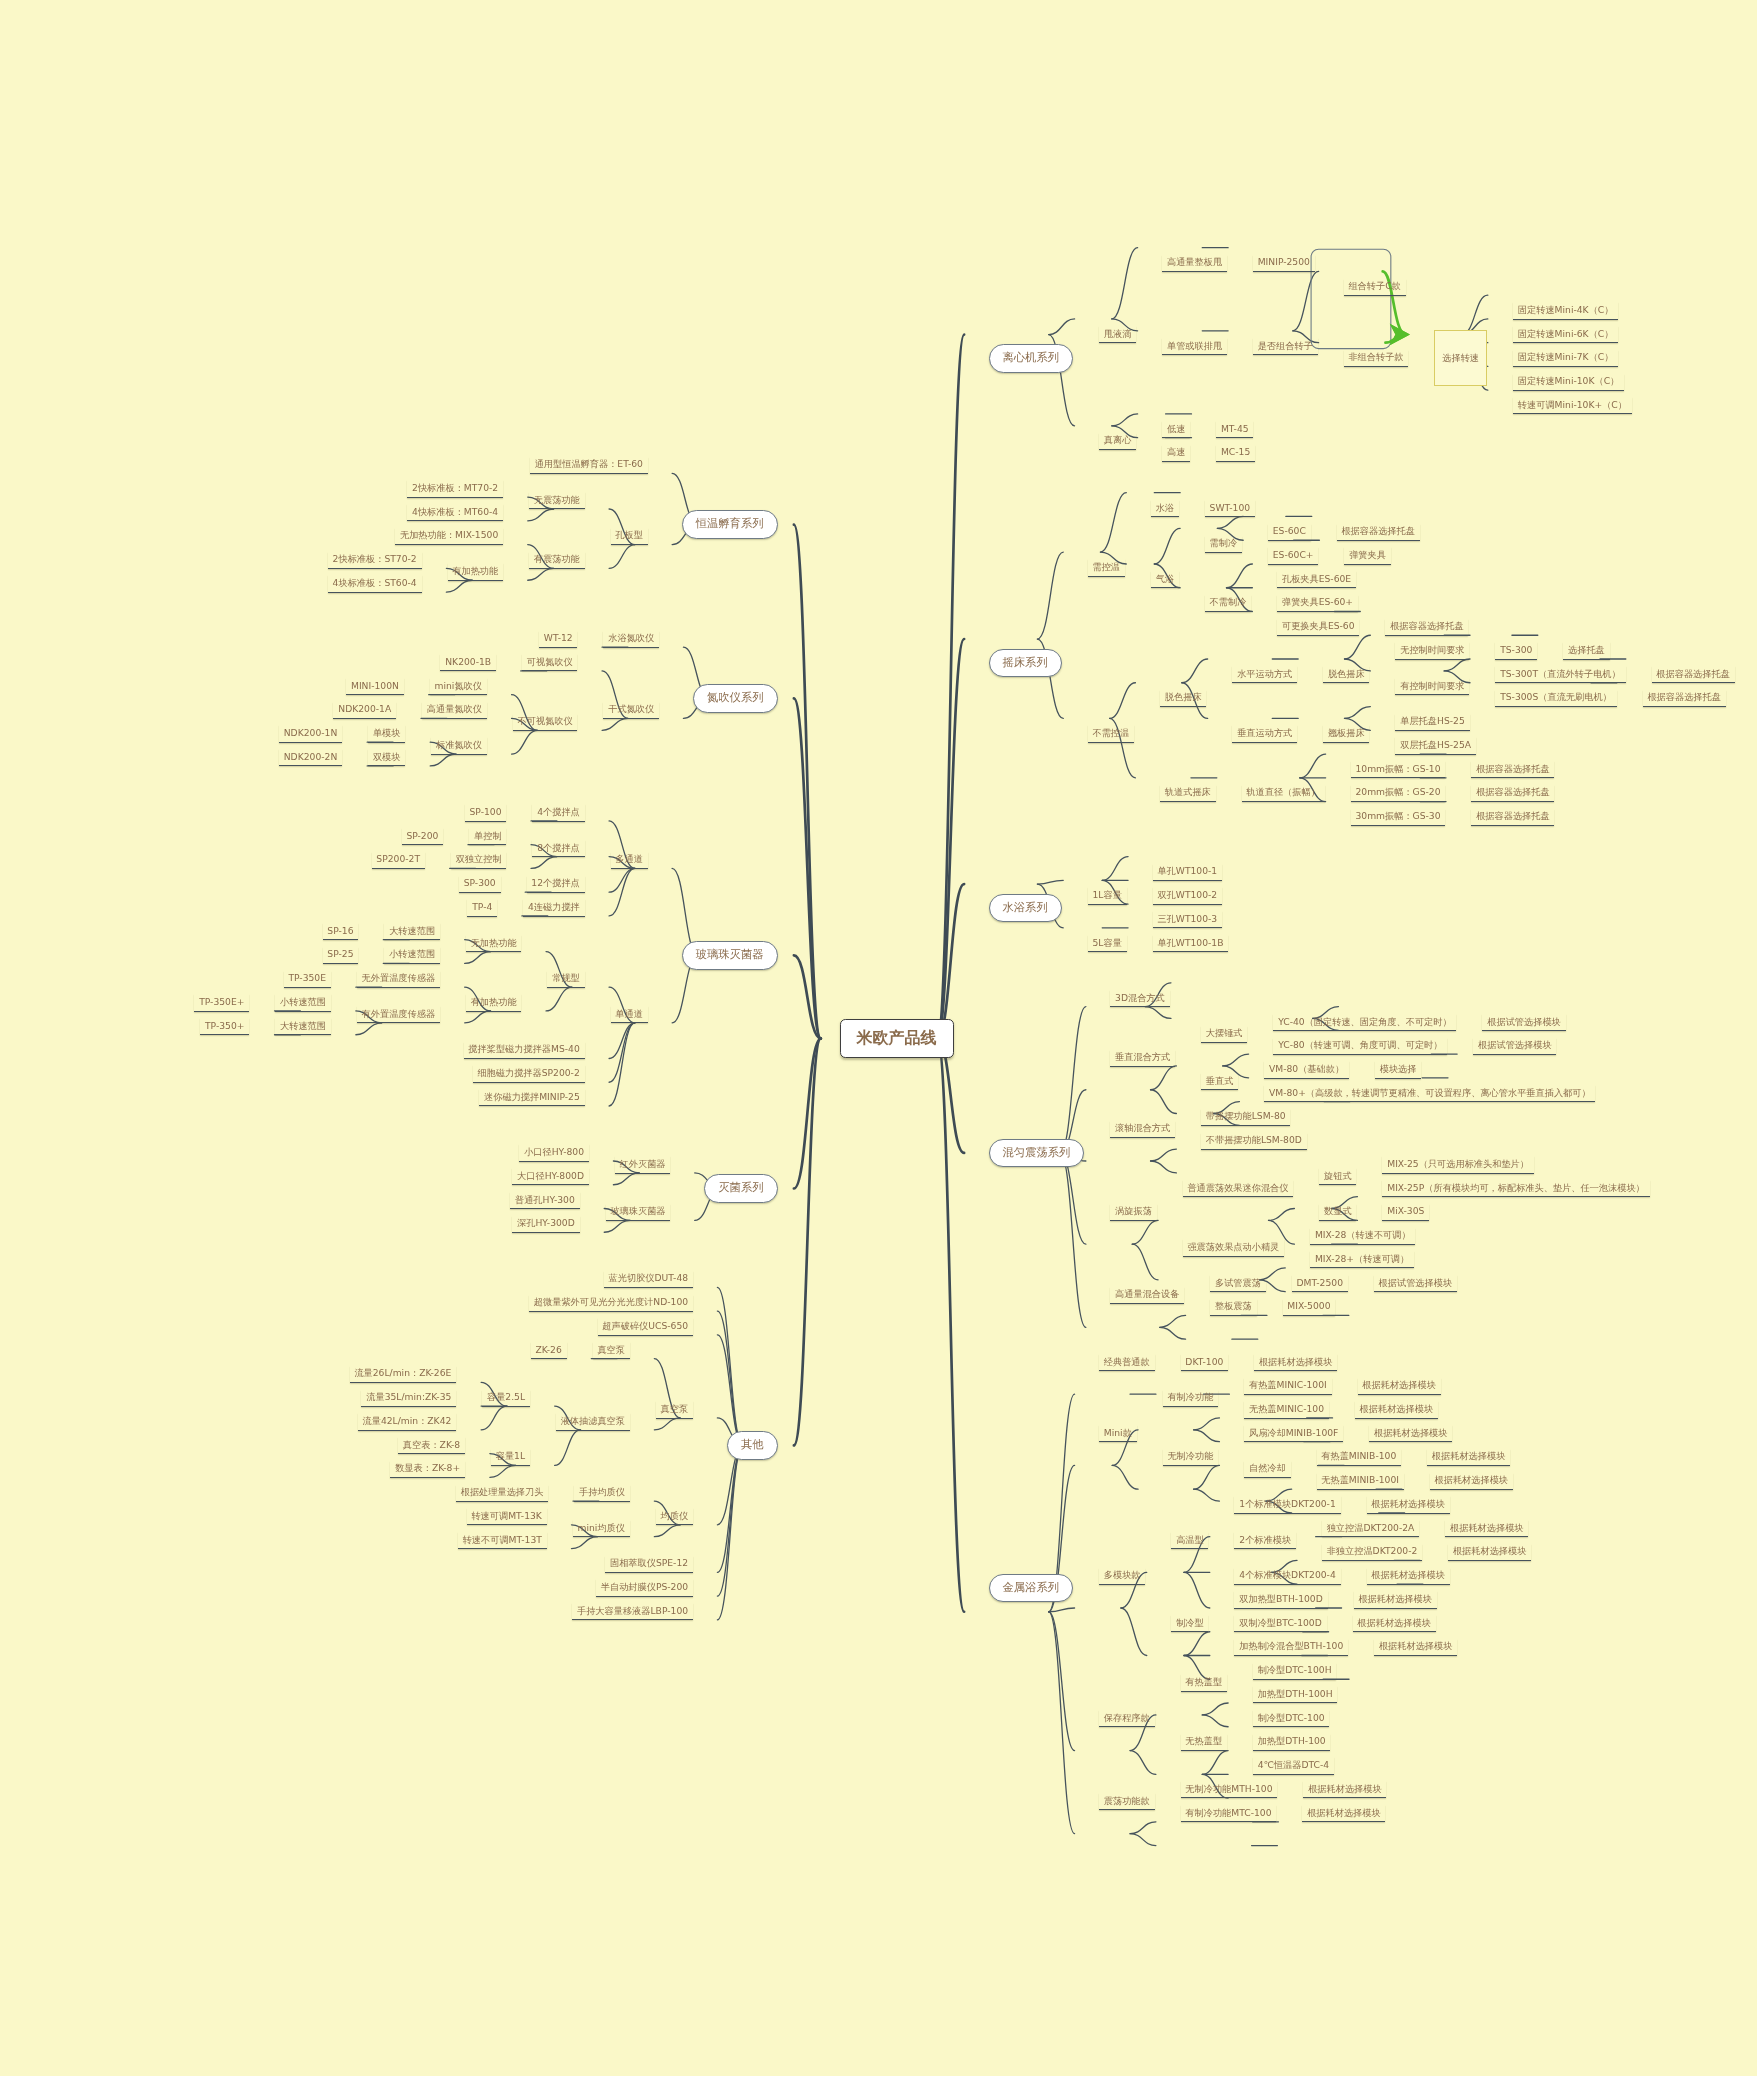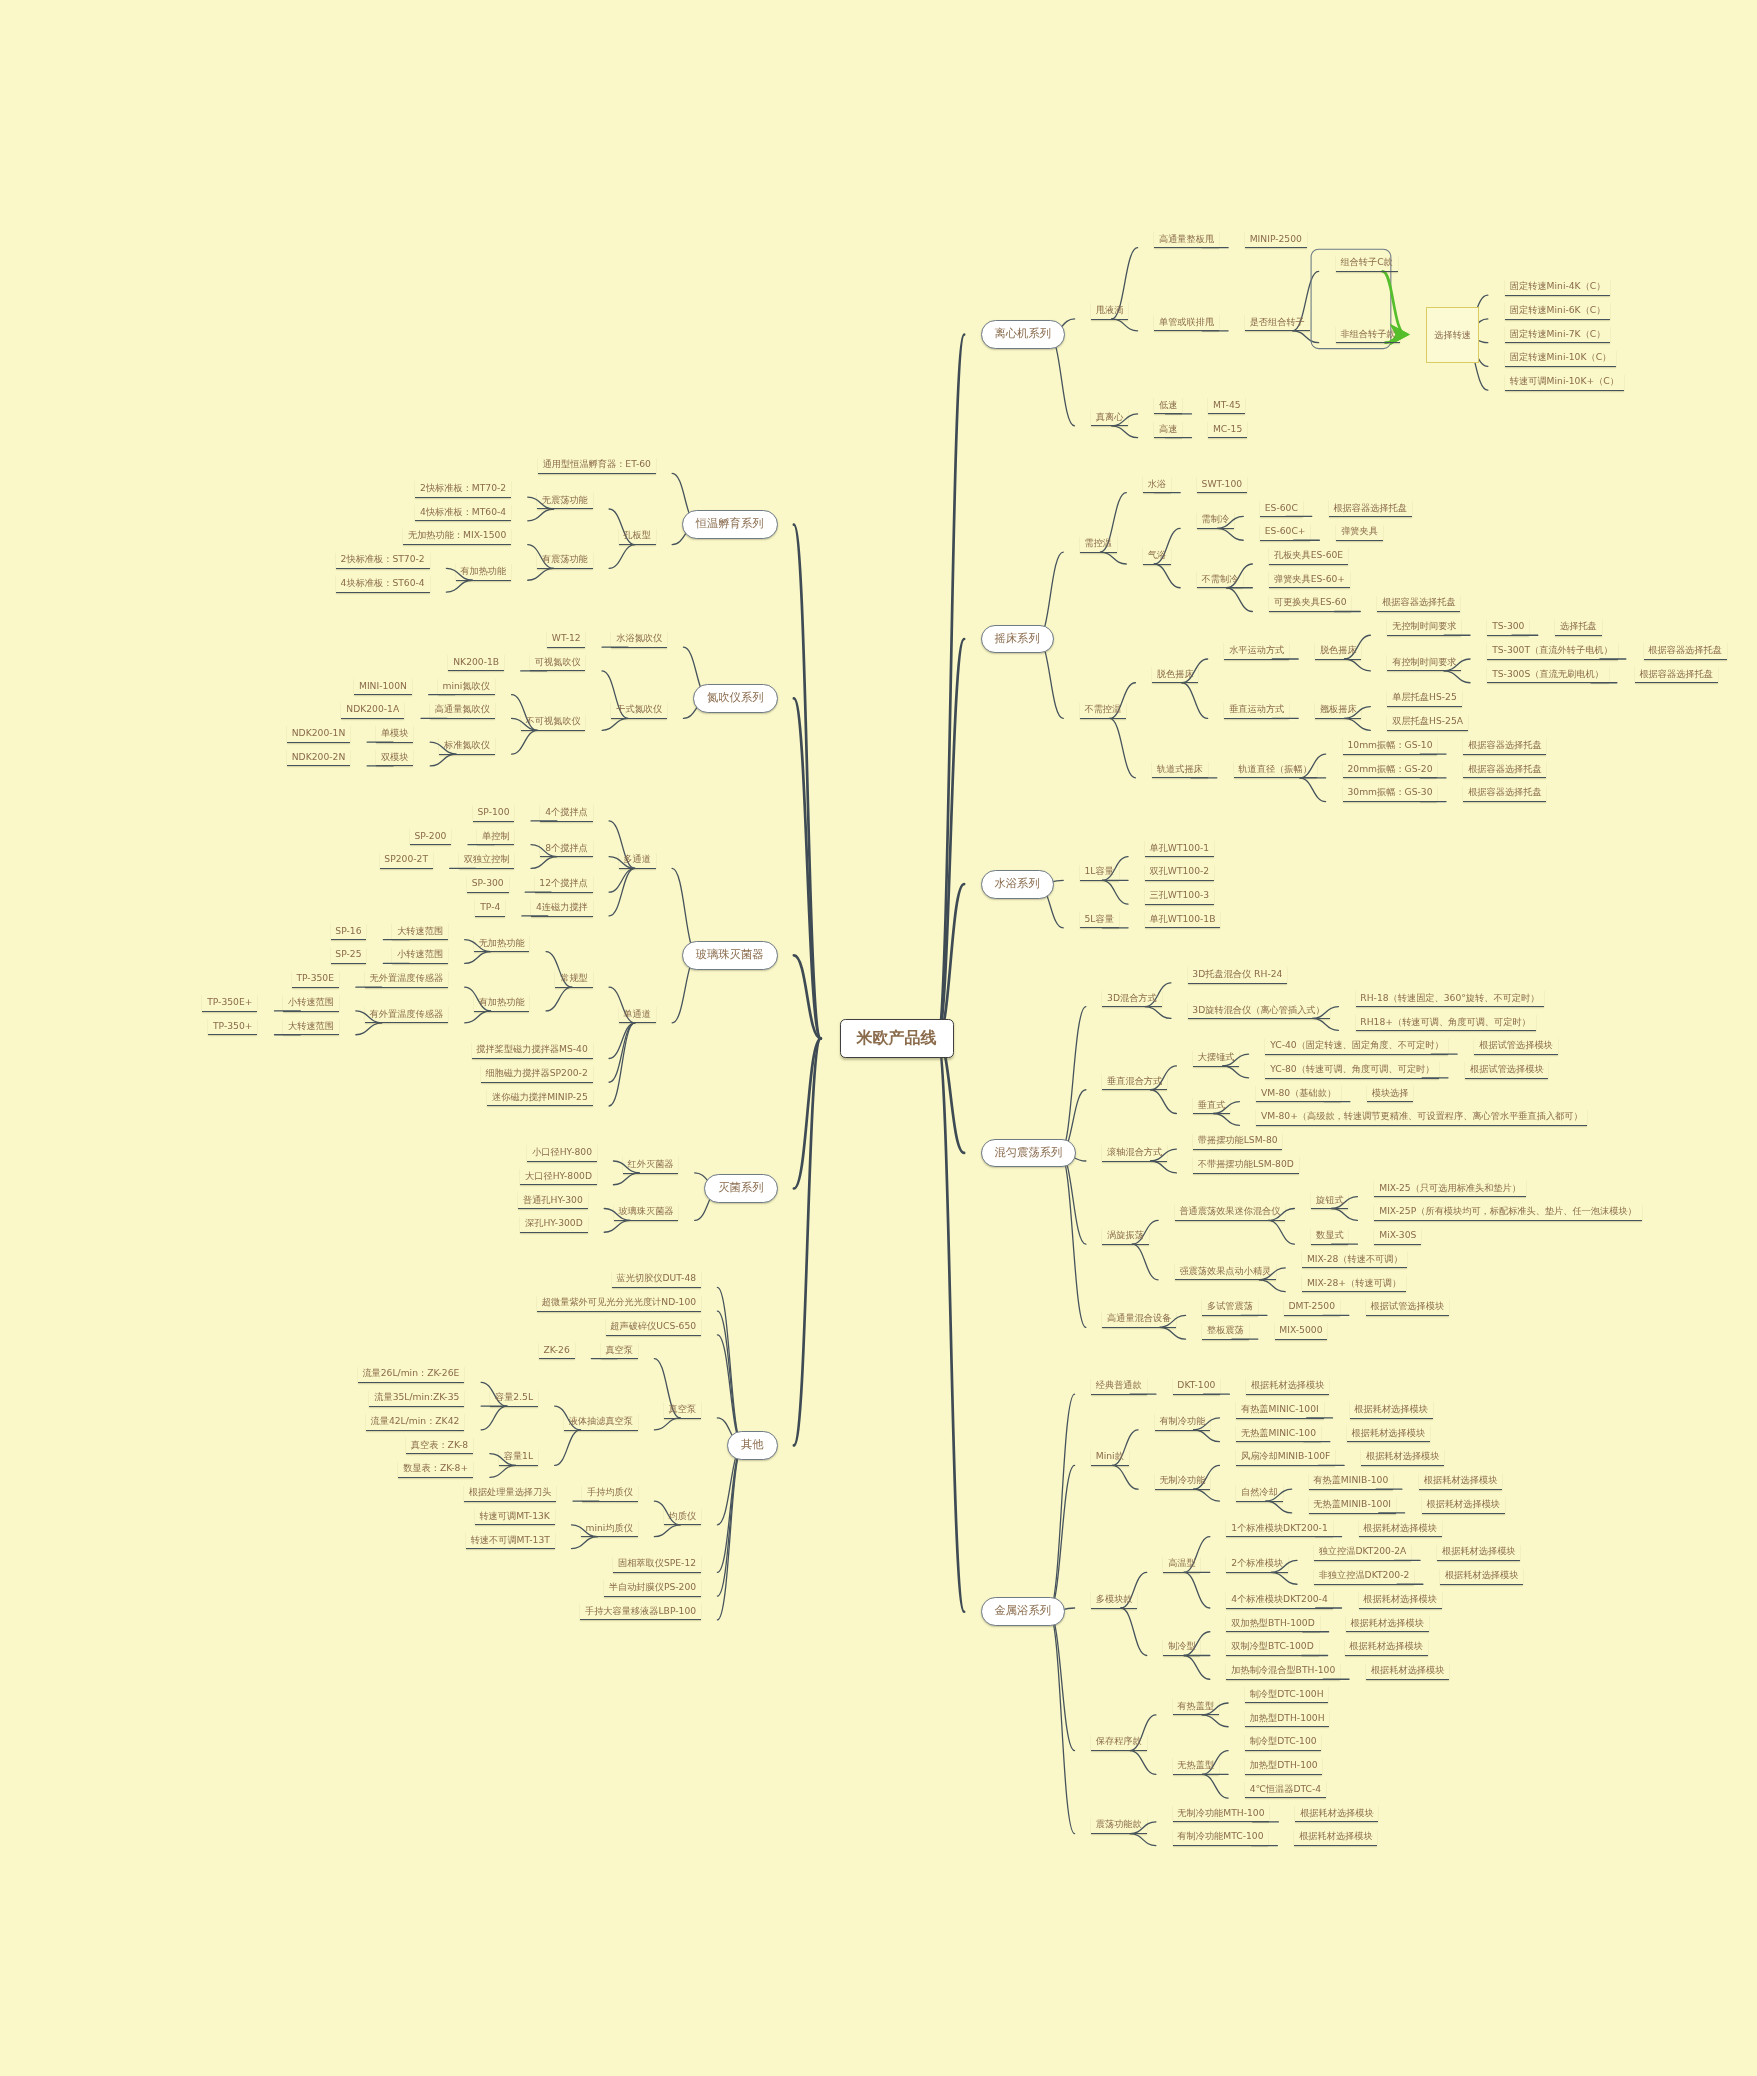--- a/index.html
+++ b/index.html
@@ -25,20 +25,21 @@
     padding:1.6px 4.8px 2.7px;position:relative;
   }
   .label.underline{
     border-bottom:1.1px solid #46535C;
     box-shadow:0 1.1px 1.1px rgba(100,95,55,0.28);
   }
   .label.bubble{
     background:#FFFFFF;border:1.1px solid #6F7B85;border-radius:538px;
     padding:6px 13px;font-size:11.3px;
     box-shadow:0 1.1px 1.6px rgba(80,80,50,0.30);
+    margin-left:8px;
   }
   .label.root{
     background:#FFFFFF;border:1.6px solid #3F3F3F;border-radius:5.4px;
     padding:8.6px 16px;font-size:16px;font-weight:bold;
     box-shadow:0 1.6px 2.2px rgba(80,80,50,0.35);
     margin-left:35px;
   }
   .label.boxy{
     background:#FCFAD2;border:1.1px solid #D9CC63;padding:21px 7px;
   }
@@ -931,36 +932,20 @@
                 </div>
               </div>
             </div>
           </div>
         </div>
         <div class="node right">
           <div class="label bubble">混匀震荡系列</div>
           <div class="kids">
             <div class="node right">
               <div class="label underline">3D混合方式</div>
-              <div class="kids">
-                <div class="node right">
-                  <div class="label underline">3D托盘混合仪 RH-24</div>
-                </div>
-                <div class="node right">
-                  <div class="label underline">3D旋转混合仪（离心管插入式）</div>
-                  <div class="kids">
-                    <div class="node right">
-                      <div class="label underline">RH-18（转速固定、360°旋转、不可定时）</div>
-                    </div>
-                    <div class="node right">
-                      <div class="label underline">RH18+（转速可调、角度可调、可定时）</div>
-                    </div>
-                  </div>
-                </div>
-              </div>
             </div>
             <div class="node right">
               <div class="label underline">垂直混合方式</div>
               <div class="kids">
                 <div class="node right">
                   <div class="label underline">大摆锤式</div>
                   <div class="kids">
                     <div class="node right">
                       <div class="label underline">YC-40（固定转速、固定角度、不可定时）</div>
                       <div class="kids">

